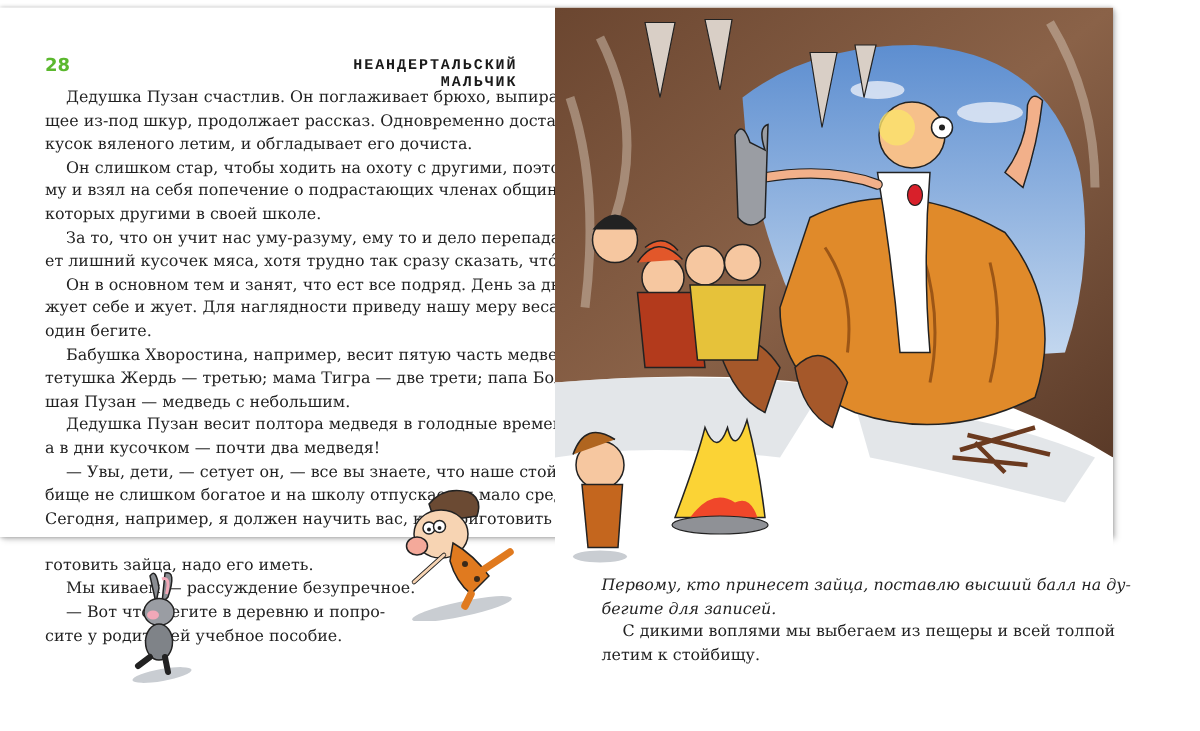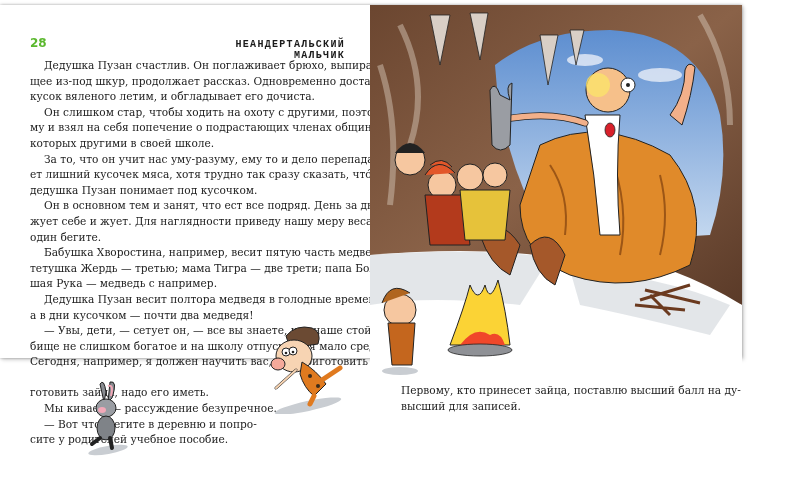--- a/index.html
+++ b/index.html
@@ -20,21 +20,21 @@
   .running-head {
     position: absolute; left: 205px; top: 34px; width: 140px; text-align: right;
     font-family: Liberation Mono, monospace; font-weight: bold; font-size: 10px;
     letter-spacing: 1.3px; color: #1a1a1a;
   }
   .text {
     position: absolute; font-size: 10.6px; line-height: 15.6px; color: #222;
     text-align: justify;
   }
   .text p { margin: 0; text-indent: 14px; white-space: nowrap; }
-  .text p.cont { text-indent: 0; }
+  .text p.cont { text-indent: 0; font-style: italic; }
   .left-text { left: 30px; top: 53px; width: 330px; }
   .right-text { left: 401px; top: 378px; width: 340px; }
 
   .illustration {
     position: absolute; left: 370px; top: 0px; width: 372px; height: 372px; overflow: hidden;
   }
   .boy, .bunny { position: absolute; }
   .boy { left: 256px; top: 313px; width: 96px; height: 96px; }
   .bunny { left: 82px; top: 373px; width: 50px; height: 80px; }
 </style>
@@ -42,23 +42,23 @@
 <body>
 
 <div class="spread">
 
   <div class="page-number">28</div>
   <div class="running-head">НЕАНДЕРТАЛЬСКИЙ МАЛЬЧИК</div>
 
   <div class="text left-text">
     <p><span>Дедушка Пузан счастлив. Он поглаживает брюхо, выпираю-</span><br><span>щее из-под шкур, продолжает рассказ. Одновременно достает</span><br><span>кусок вяленого летим, и обгладывает его дочиста.</span></p>
     <p><span>Он слишком стар, чтобы ходить на охоту с другими, поэто-</span><br><span>му и взял на себя попечение о подрастающих членах общины,</span><br><span>которых другими в своей школе.</span></p>
-    <p><span>За то, что он учит нас уму-разуму, ему то и дело перепада-</span><br><span>ет лишний кусочек мяса, хотя трудно так сразу сказать, что́,</span><br><span>дедушка Пузан понимает под кусочком.</span></p>
+    <p><span>За то, что он учит нас уму-разуму, ему то и дело перепада-</span><br><span>ет лишний кусочек мяса, хотя трудно так сразу сказать, что́,</span><br></p>
     <p><span>Он в основном тем и занят, что ест все подряд. День за днем</span><br><span>жует себе и жует. Для наглядности приведу нашу меру веса:</span><br><span>один бегите.</span></p>
-    <p><span>Бабушка Хворостина, например, весит пятую часть медведя;</span><br><span>тетушка Жердь — третью; мама Тигра — две трети; папа Боль-</span><br><span>шая Рука — медведь с например.</span></p>
+    <p><span>Бабушка Хворостина, например, весит пятую часть медведя;</span><br><span>тетушка Жердь — третью; мама Тигра — две трети; папа Боль-</span><br><span>шая Пузан — медведь с небольшим.</span></p>
     <p><span>Дедушка Пузан весит полтора медведя в голодные времена,</span><br><span>а в дни кусочком — почти два медведя!</span></p>
     <p><span>— Увы, дети, — сетует он, — все вы знаете, что наше стой-</span><br><span>бище не слишком богатое и на школу отпускается мало средств.</span><br><span>Сегодня, например, я должен научить вас, как приготовить</span><br><br><span>готовить зайца, надо его иметь.</span></p>
     <p><span>Мы киваем — рассуждение безупречное.</span></p>
     <p><span>— Вот что: бегите в деревню и попро-</span><br><span>сите у родителей учебное пособие.</span></p>
   </div>
 
   <svg class="boy" viewBox="0 0 96 96">
     <ellipse cx="52" cy="88" rx="34" ry="5" fill="#c9cdd2" transform="rotate(-12 52 88)"></ellipse>
     <path d="M30 18 Q40 6 56 10 Q66 14 62 26 L34 30 Z" fill="#6b4a33" stroke="#222" stroke-width="1"></path>
     <ellipse cx="38" cy="38" rx="18" ry="16" fill="#f7d4b3" stroke="#222" stroke-width="1"></ellipse>
@@ -136,16 +136,17 @@
     <circle cx="30" cy="305" r="16" fill="#f6c7a0" stroke="#222" stroke-width="1"></circle>
     <path d="M12 298 Q20 275 40 288" fill="#b0651f" stroke="#222" stroke-width="1"></path>
     <path d="M18 318 L45 318 L42 360 L22 360 Z" fill="#c4661e" stroke="#222" stroke-width="1"></path>
     <ellipse cx="30" cy="366" rx="18" ry="4" fill="#c9cdd2"></ellipse>
     <path d="M80 340 Q95 300 100 280 Q108 300 115 280 Q120 300 128 275 Q136 305 140 340 Z" fill="#fbd335" stroke="#222" stroke-width="1"></path>
     <path d="M90 340 Q105 320 120 330 Q130 325 135 340 Z" fill="#f0472a"></path>
     <ellipse cx="110" cy="345" rx="32" ry="6" fill="#8f9196" stroke="#222" stroke-width="0.8"></ellipse>
   </svg>
 
   <div class="text right-text">
-    <p class="cont"><span>Первому, кто принесет зайца, поставлю высший балл на ду-</span><br><span>высший для записей.</span></p>
+    <p class="cont"><span>Первому, кто принесет зайца, поставлю высший балл на ду-</span><br><span>бегите для записей.</span></p>
+    <p><span>С дикими воплями мы выбегаем из пещеры и всей толпой</span><br><span>летим к стойбищу.</span></p>
   </div>
 
 </div>
 
 </body></html>

